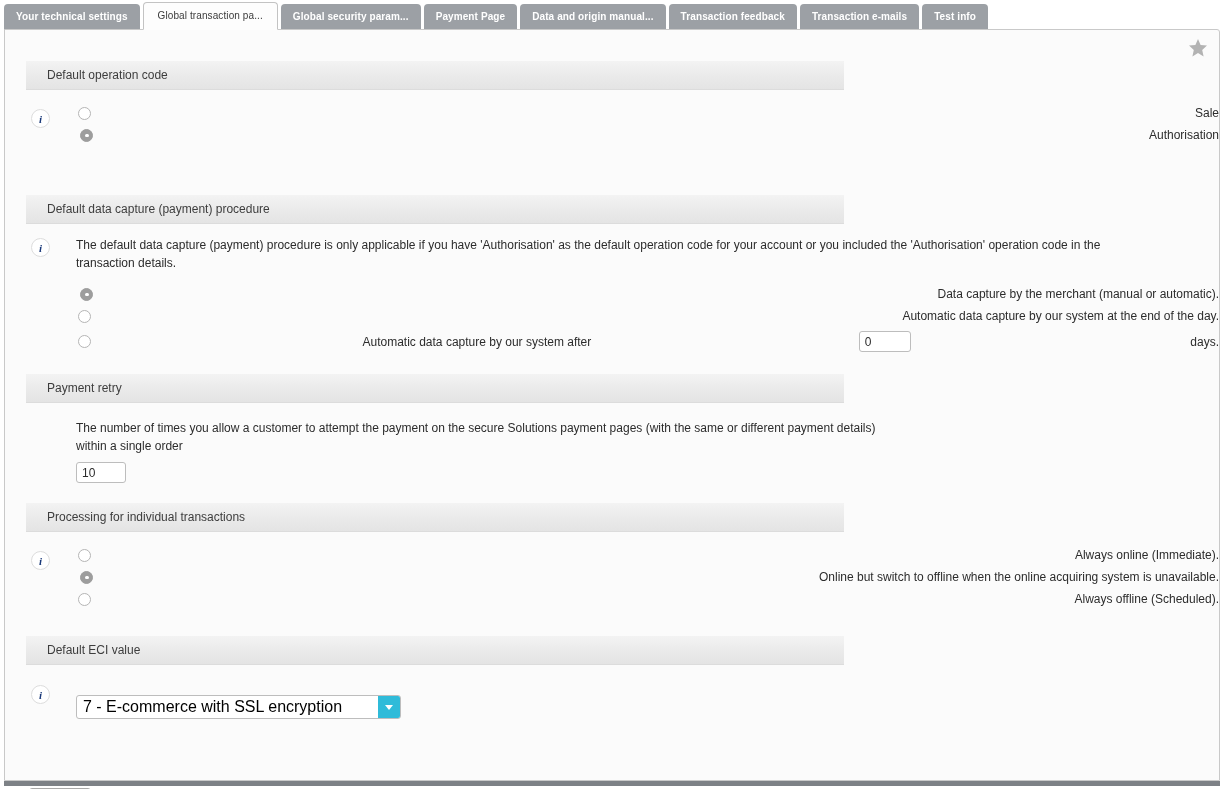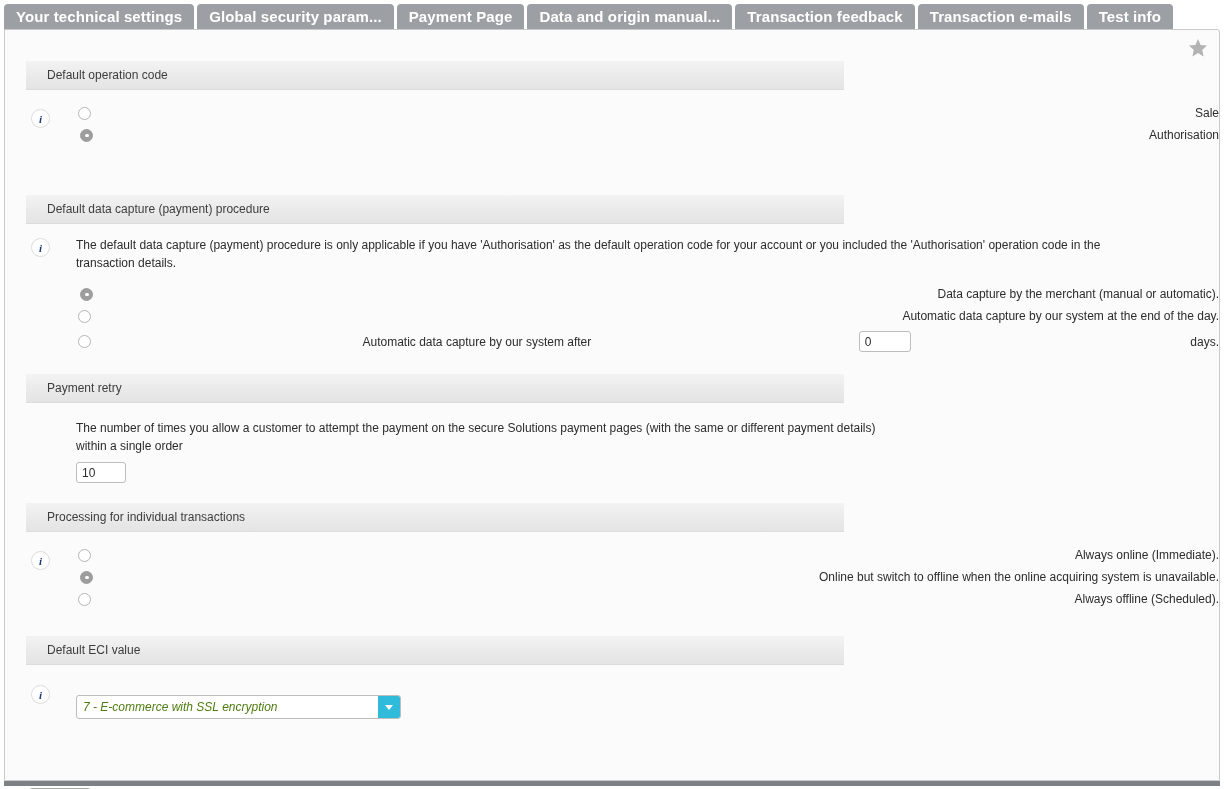--- a/index.html
+++ b/index.html
@@ -27,21 +27,21 @@
     display: flex;
     align-items: flex-end;
     padding-left: 4px;
     background: #ffffff;
   }
   .tab {
     height: 26px;
     line-height: 25px;
     margin-right: 3px;
     padding: 0 12px;
-    font-size: 15px;
+    font-size: 10px;
     font-weight: bold;
     color: #ffffff;
     background: #9ca0a5;
     border-radius: 4px 4px 0 0;
     white-space: nowrap;
     cursor: pointer;
     letter-spacing: .1px;
     user-select: none;
   }
   .tab.active {
@@ -184,27 +184,26 @@
     border: 1px solid #bdbdbd;
     border-radius: 3px;
     background: #ffffff;
     height: 24px;
     width: 325px;
     overflow: hidden;
     cursor: pointer;
   }
   .select-value {
     flex: 1 1 auto;
-    font-size: 12px;
-    color: #4d7c0f;
+    font-size: 16px;
+    color: #000000;
     line-height: 22px;
     padding-left: 6px;
     white-space: nowrap;
     overflow: hidden;
-    font-style: italic;
   }
   .select-arrow {
     flex: 0 0 22px;
     background: #2fbbd9;
     display: flex;
     align-items: center;
     justify-content: center;
   }
   .select-arrow i {
     display: block;
@@ -227,20 +226,21 @@
     letter-spacing: .3px;
   }
 </style>
 </head>
 <body>
 
 <div id="app">
 
   <div class="tabbar">
     <div class="tab">Your technical settings</div>
+    <div class="tab active">Global transaction pa...</div>
     <div class="tab">Global security param...</div>
     <div class="tab">Payment Page</div>
     <div class="tab">Data and origin manual...</div>
     <div class="tab">Transaction feedback</div>
     <div class="tab">Transaction e-mails</div>
     <div class="tab">Test info</div>
   </div>
 
   <div class="panel">
 

